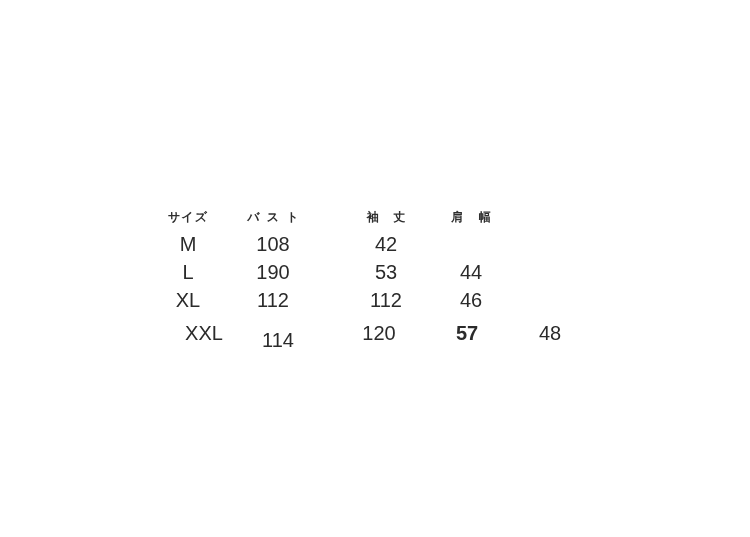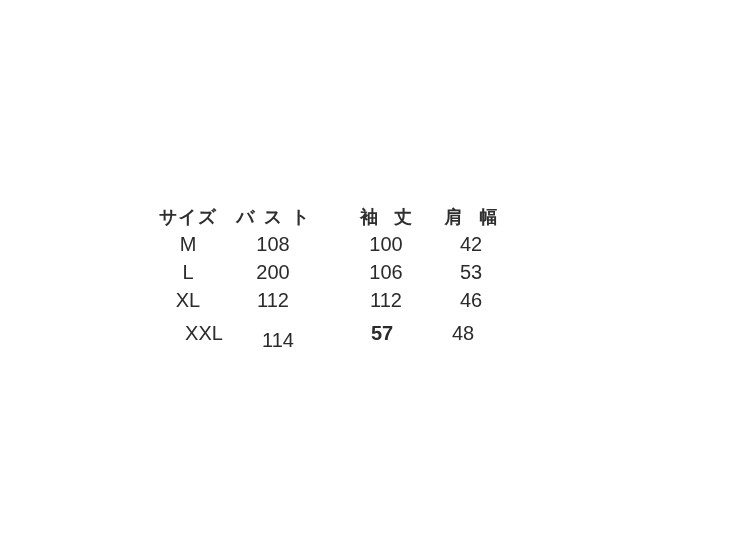--- a/index.html
+++ b/index.html
@@ -30,21 +30,21 @@
   .trow.thead {
     height: 26px;
   }
   .cell {
     display: flex;
     align-items: center;
     justify-content: center;
     white-space: pre;
   }
   .th {
-    font-size: 18px;
+    font-size: 12px;
     font-weight: 700;
     color: #2f2f2f;
   }
   .td {
     font-size: 20px;
     color: #2b2b2b;
   }
   .th.c1 { letter-spacing: 1px; }
   .th.c2 { word-spacing: 19px; }
   .th.c3 { word-spacing: 4px; }
@@ -66,39 +66,39 @@
     <div class="trow thead">
       <div class="cell th c1">サイズ</div>
       <div class="cell th c3">バ ス ト</div>
       <div class="cell th c4">袖 丈</div>
       <div class="cell th c5">肩 幅</div>
     </div>
 
     <div class="trow row-m">
       <div class="cell td c1">M</div>
       <div class="cell td c2">108</div>
-      <div class="cell td c3">100</div>
       <div class="cell td c5">42</div>
     </div>
 
     <div class="trow row-l">
       <div class="cell td c1">L</div>
-      <div class="cell td c2">200</div>
-      <div class="cell td c3">106</div>
+      <div class="cell td c2">190</div>
       <div class="cell td c4">53</div>
+      <div class="cell td c5">44</div>
     </div>
 
     <div class="trow row-xl">
       <div class="cell td c1">XL</div>
       <div class="cell td c2">112</div>
       <div class="cell td c3">112</div>
       <div class="cell td c5">46</div>
     </div>
 
     <div class="trow row-xxl">
       <div class="cell td c1">XXL</div>
       <div class="cell td c2">114</div>
+      <div class="cell td c3">120</div>
       <div class="cell td c4">57</div>
       <div class="cell td c5">48</div>
     </div>
 
   </div>
 </div>
 
 </body></html>

